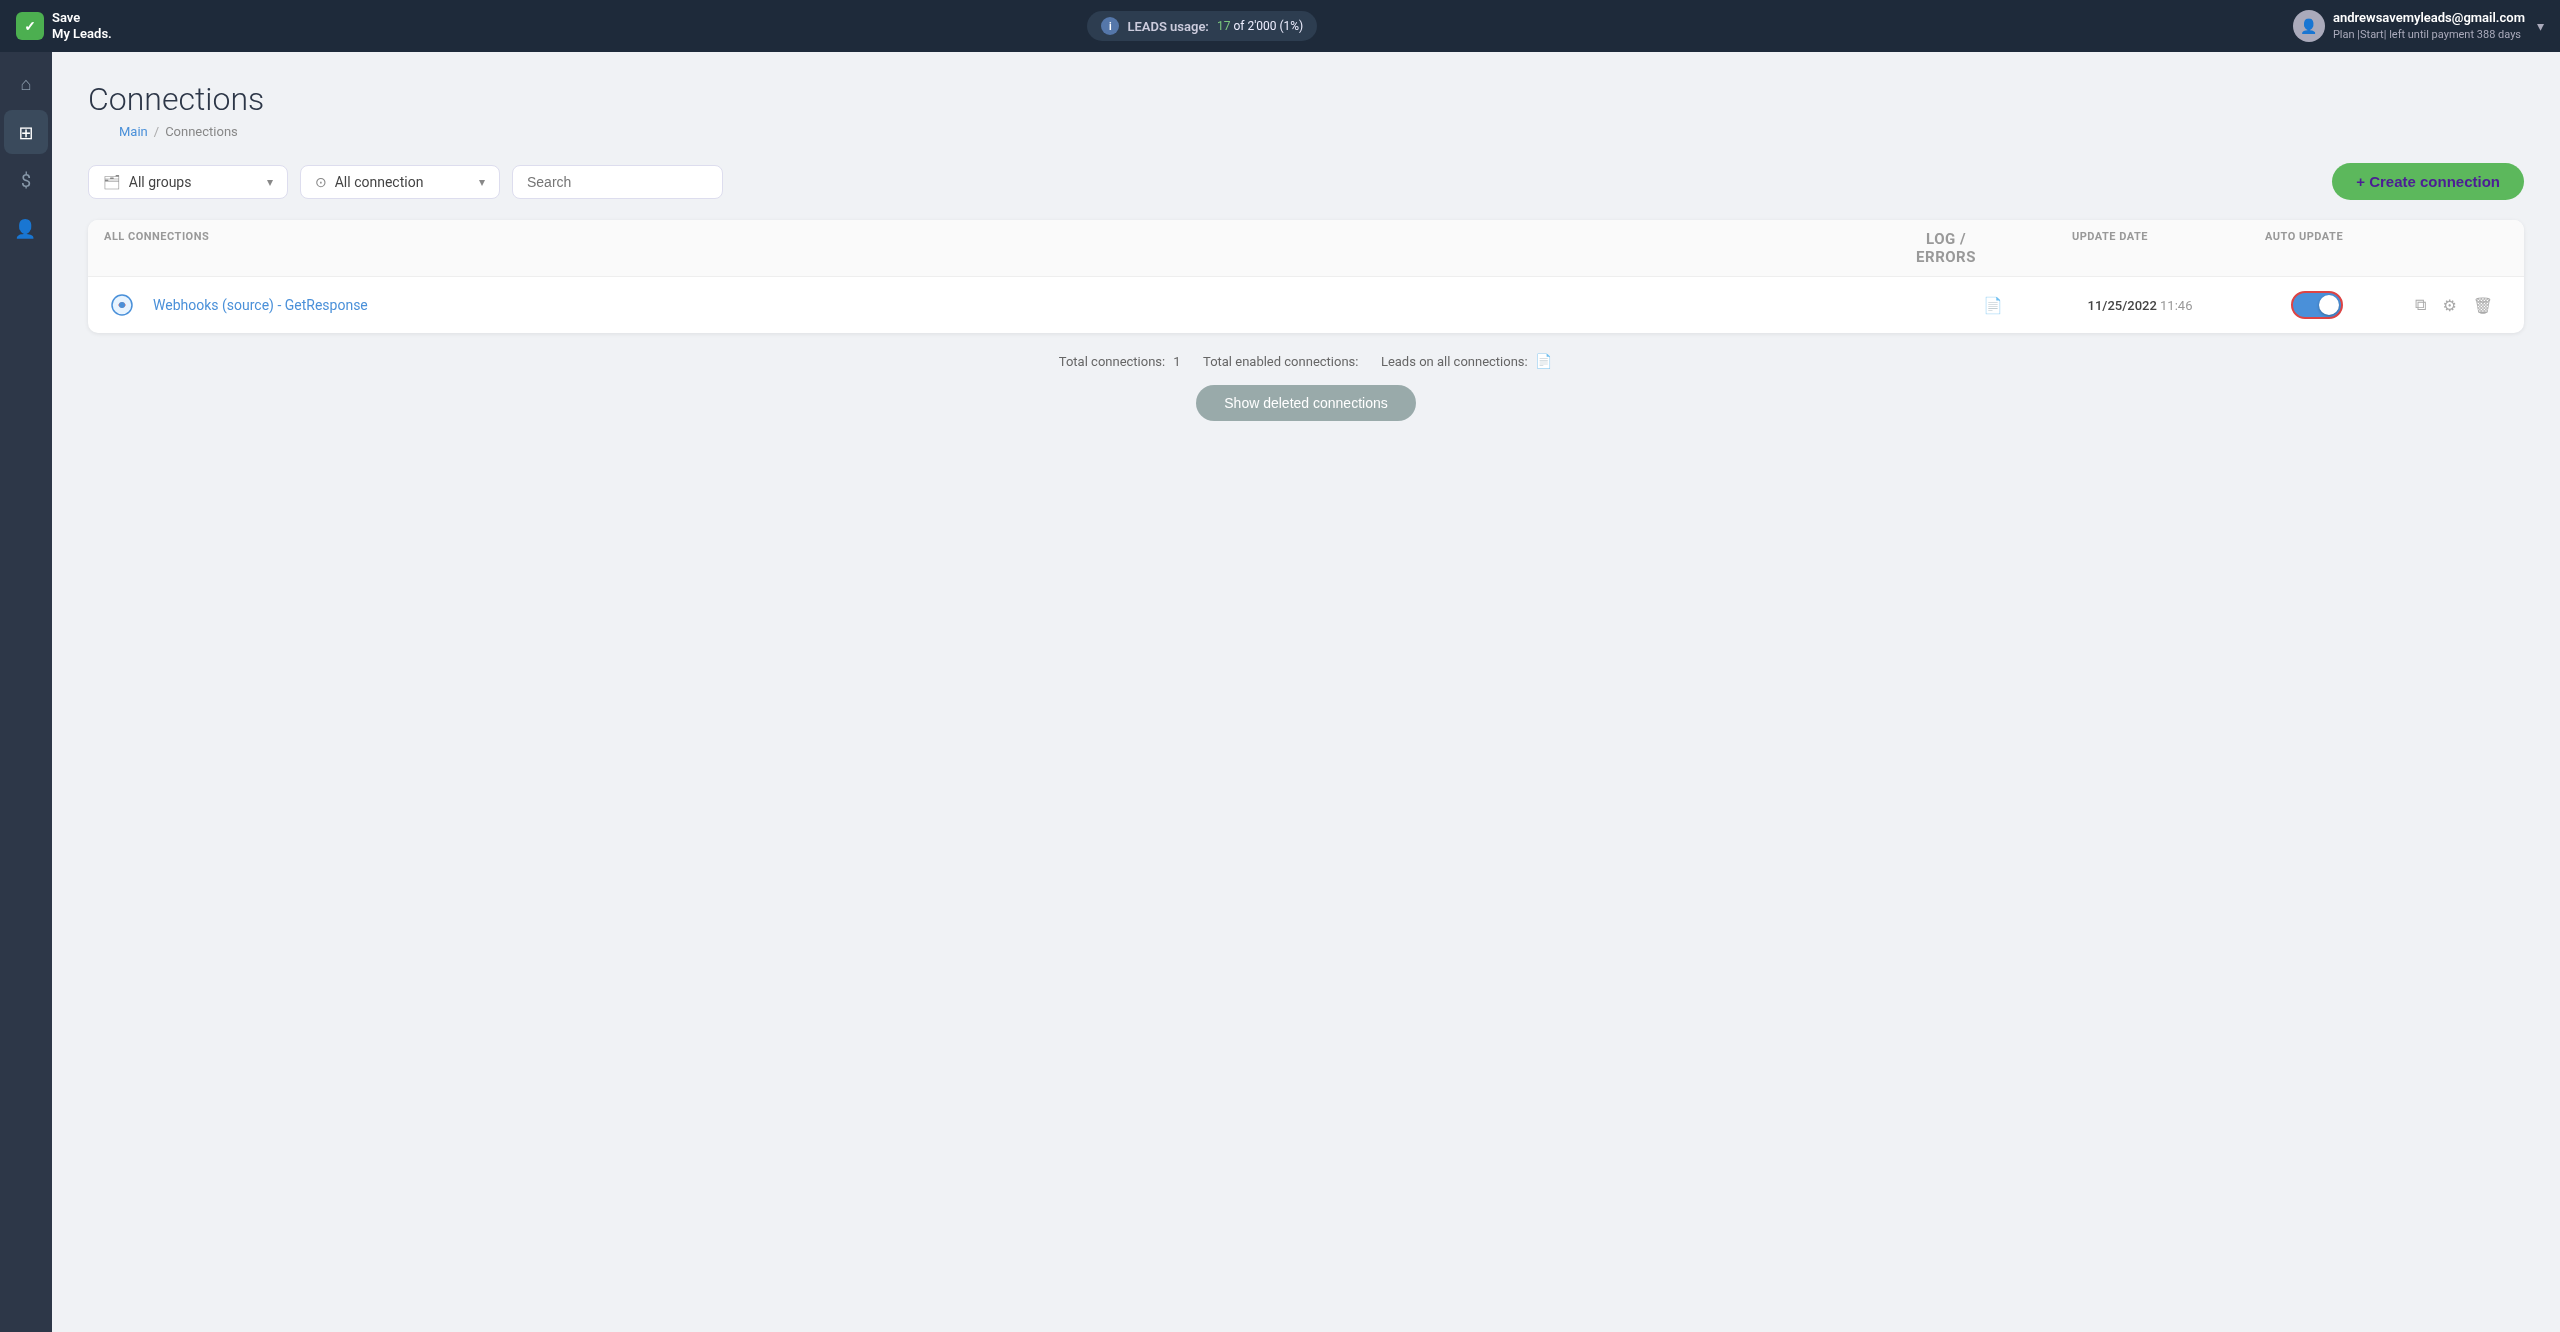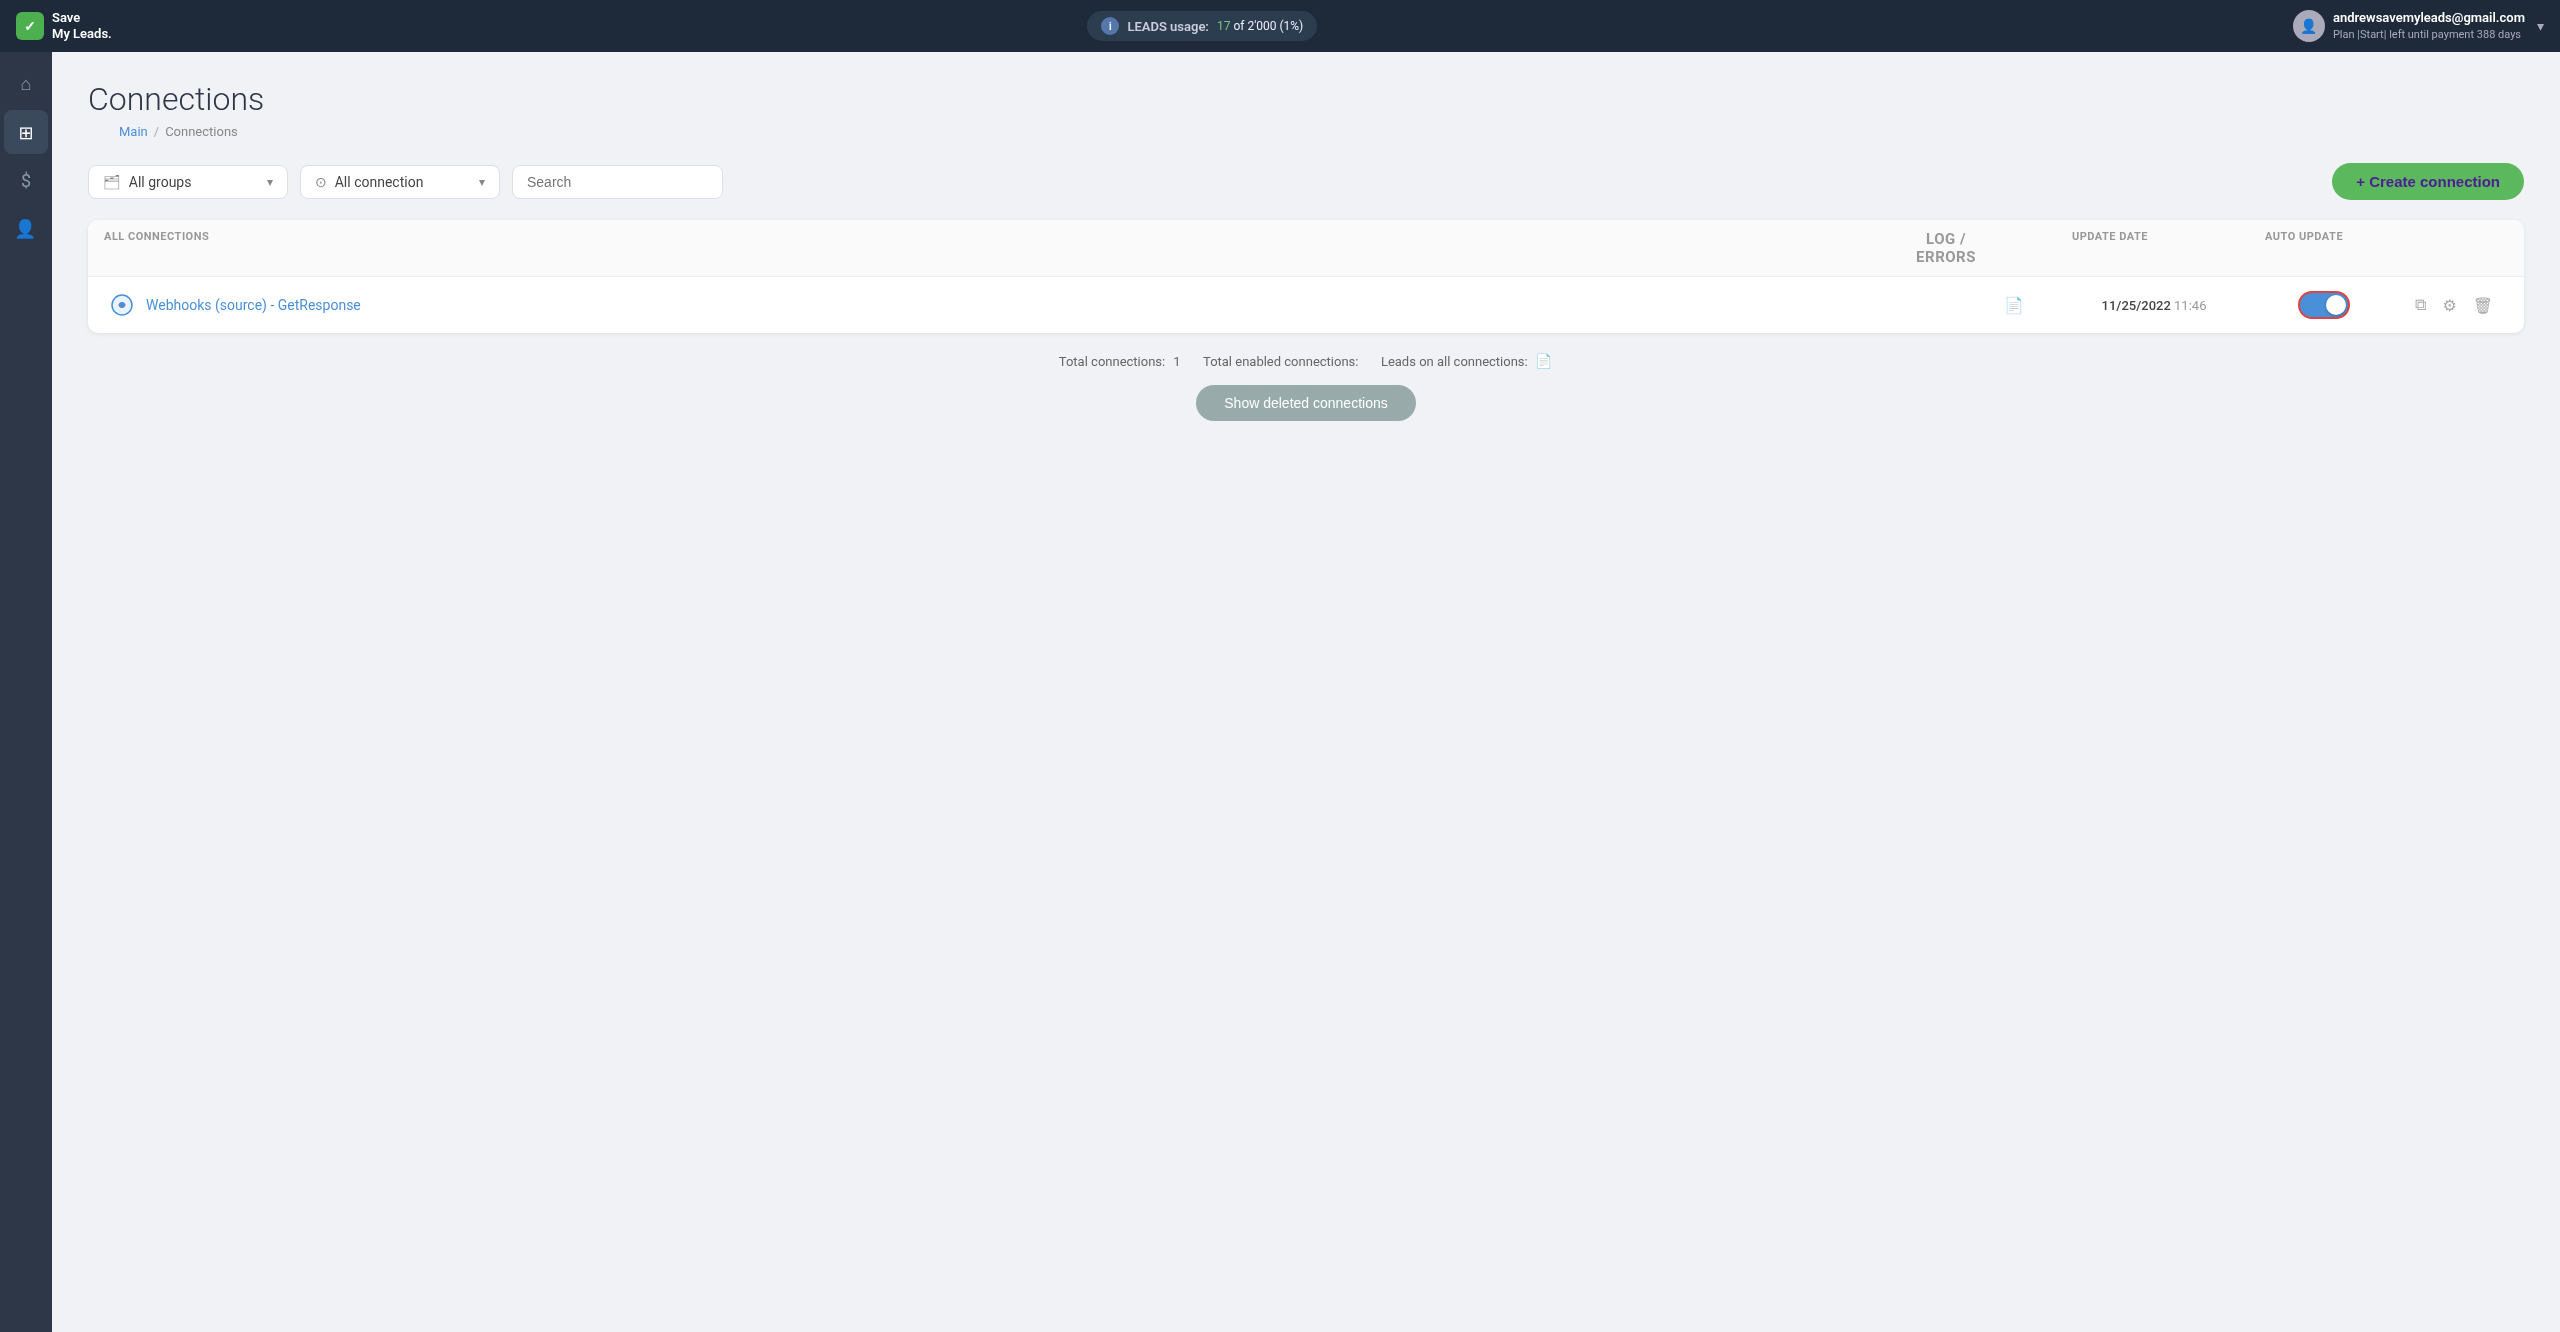--- a/index.html
+++ b/index.html
@@ -176,21 +176,21 @@
     .th-log { width: 100px; font-size: 15px; font-weight: 700; color: #999; text-transform: uppercase; letter-spacing: 0.5px; text-align: center; }
     .th-date { width: 180px; font-size: 11px; font-weight: 700; color: #999; text-transform: uppercase; letter-spacing: 0.5px; text-align: center; }
     .th-auto { width: 160px; font-size: 11px; font-weight: 700; color: #999; text-transform: uppercase; letter-spacing: 0.5px; text-align: center; }
     .th-actions { width: 100px; }
 
     .table-row {
       display: flex; align-items: center;
       padding: 14px 20px;
       border-bottom: 1px solid #f0f0f0;
     }
-    .table-row:last-child { border-bottom: none; }
+    .table-row:last-child { border-bottom: none; gap: 7px; }
 
     .conn-icon {
       width: 28px; height: 28px;
       margin-right: 10px;
       display: flex; align-items: center; justify-content: center;
       flex-shrink: 0;
     }
     .conn-icon svg { width: 24px; height: 24px; }
 
     .conn-name {

